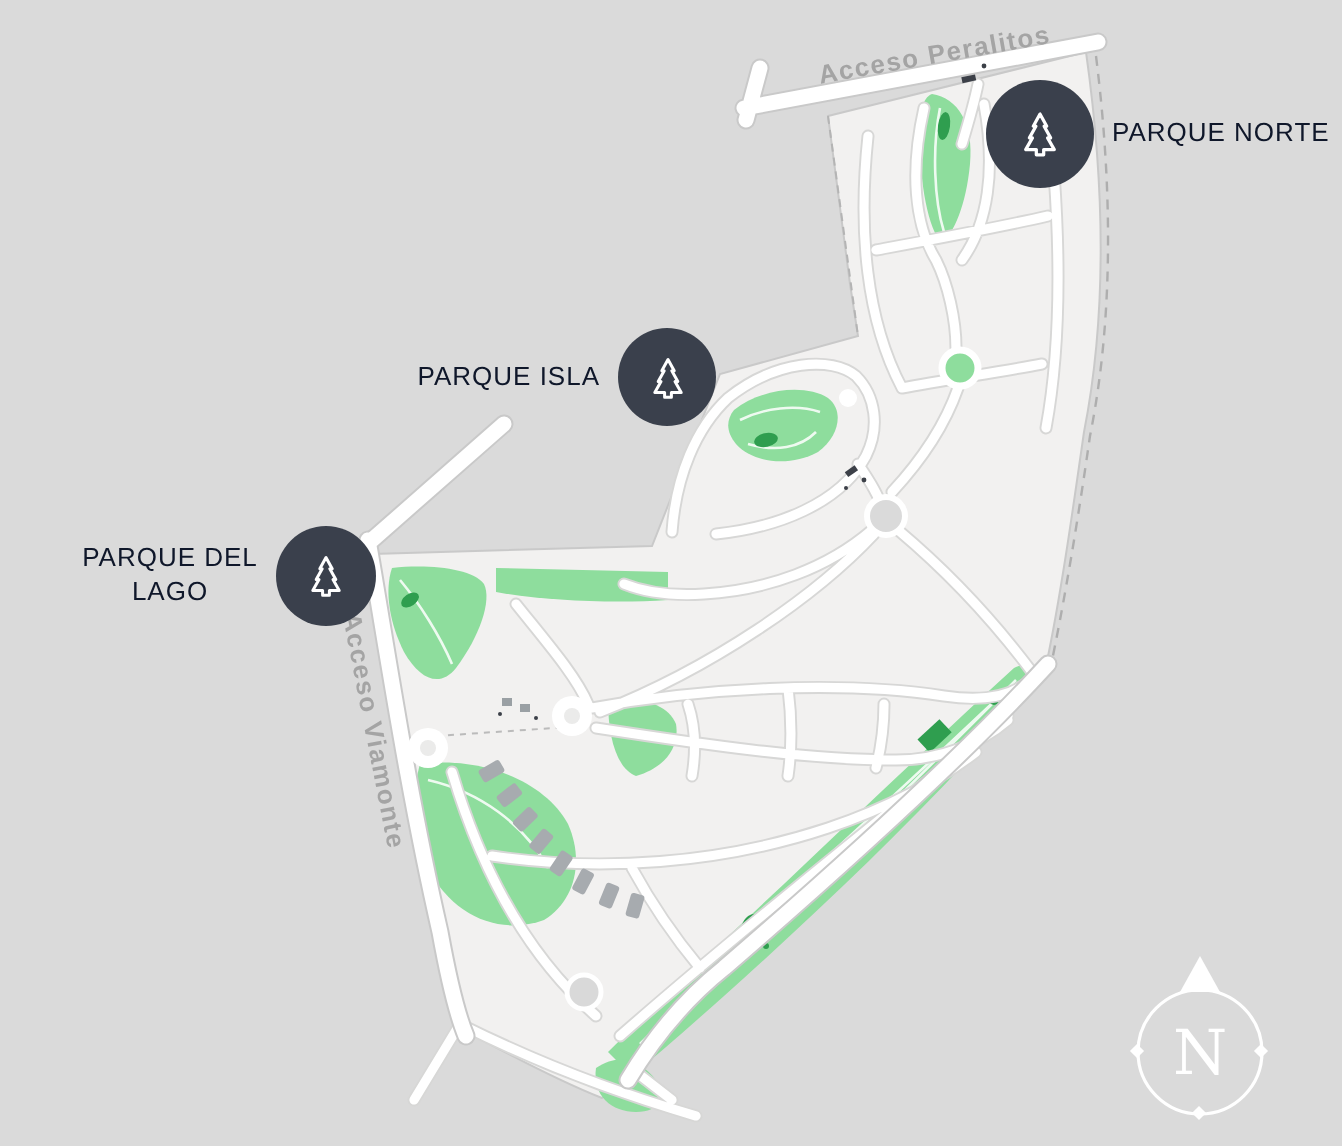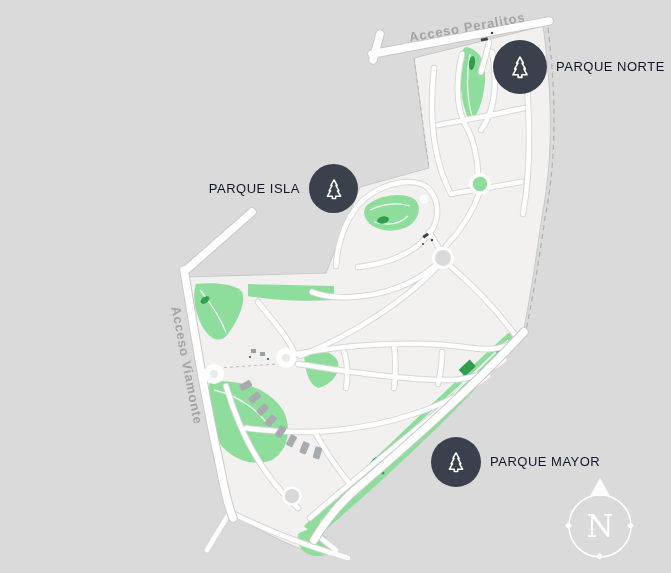--- a/index.html
+++ b/index.html
@@ -195,30 +195,30 @@
 
   <div class="marker" style="left:309px;top:164px;">
     <div class="badge" style="width:49px;height:49px;">
       <svg width="24" height="24" viewBox="0 0 24 24">
         <path d="M12 2.8 L8.9 8.4 H10.1 L7.1 13.8 H8.5 L5.4 19.2 H10.3 V21.6 H13.7 V19.2 H18.6 L15.5 13.8 H16.9 L13.9 8.4 H15.1 Z" fill="none" stroke="#ffffff" stroke-width="1.5" stroke-linejoin="round"></path>
       </svg>
     </div>
     <div class="marker-label label-left">PARQUE ISLA</div>
   </div>
 
-
-
-  <div class="marker" style="left:431px;top:437px;">
+  <div class="marker" style="left:138px;top:263px;">
     <div class="badge">
       <svg width="24" height="24" viewBox="0 0 24 24">
         <path d="M12 2.8 L8.9 8.4 H10.1 L7.1 13.8 H8.5 L5.4 19.2 H10.3 V21.6 H13.7 V19.2 H18.6 L15.5 13.8 H16.9 L13.9 8.4 H15.1 Z" fill="none" stroke="#ffffff" stroke-width="1.5" stroke-linejoin="round"></path>
       </svg>
     </div>
-    <div class="marker-label label-right">PARQUE MAYOR</div>
+    <div class="marker-label label-left wrap">PARQUE DEL LAGO</div>
   </div>
+
+
 
   <svg class="compass" width="88" height="102" viewBox="0 0 88 102">
     <path d="M44,10 L34,28 L54,28 Z" fill="#ffffff"></path>
     <circle cx="44" cy="58" r="31" fill="none" stroke="#ffffff" stroke-width="1.6"></circle>
     <rect x="10" y="55" width="5" height="5" fill="#ffffff" transform="rotate(45 12.5 57.5)"></rect>
     <rect x="72" y="55" width="5" height="5" fill="#ffffff" transform="rotate(45 74.5 57.5)"></rect>
     <rect x="41" y="86" width="5" height="5" fill="#ffffff" transform="rotate(45 43.5 88.5)"></rect>
     <text x="44" y="69" text-anchor="middle" fill="#ffffff" font-size="31" font-family="DejaVu Serif, serif">N</text>
   </svg>
 

